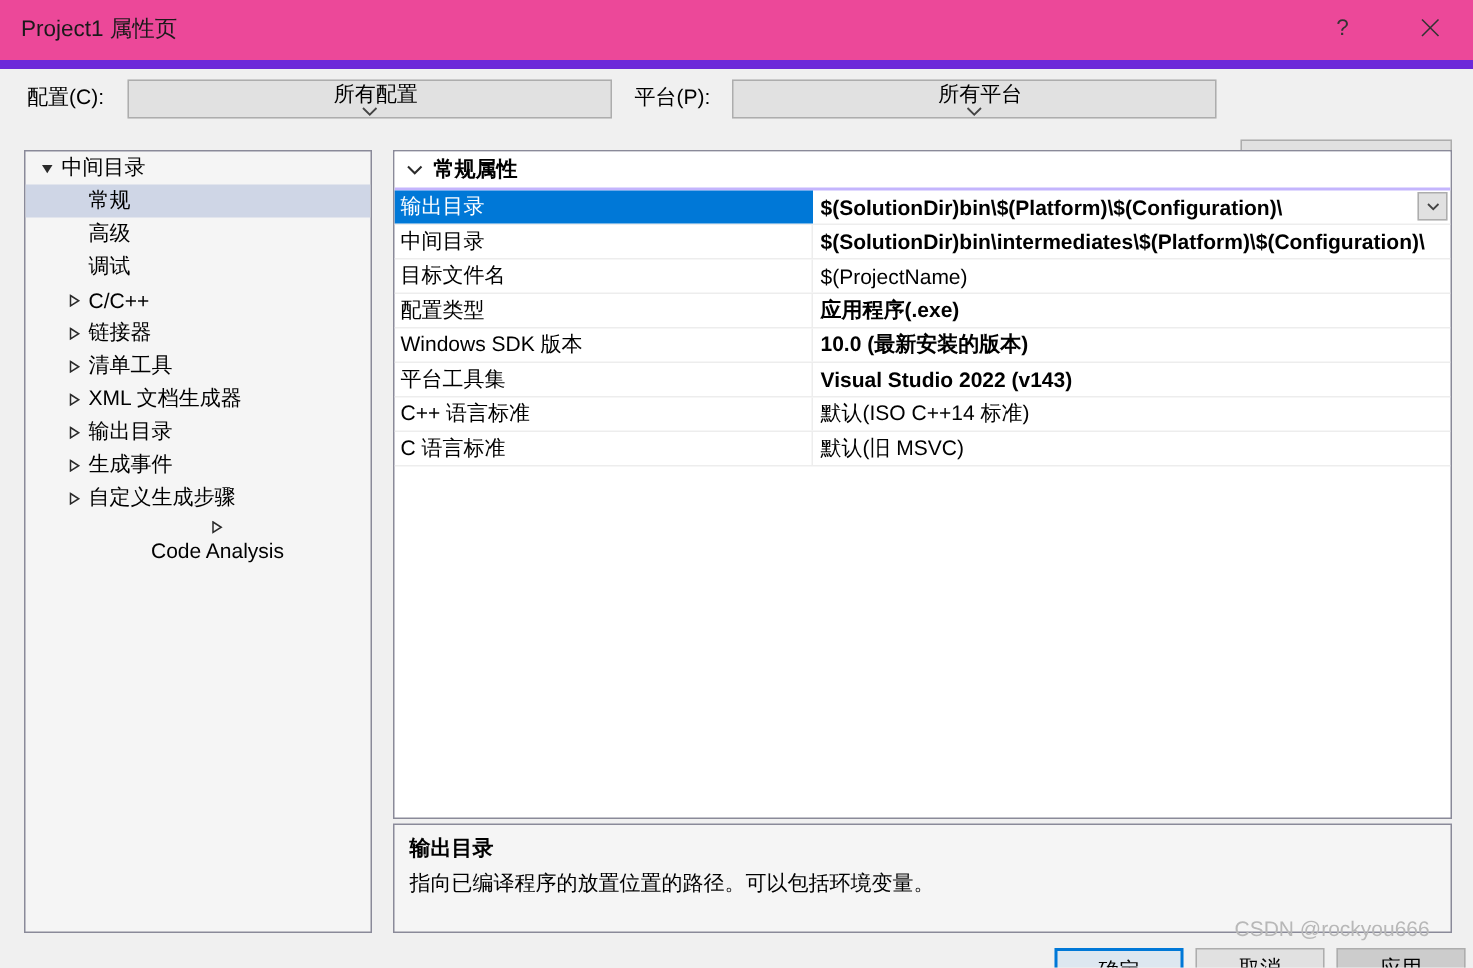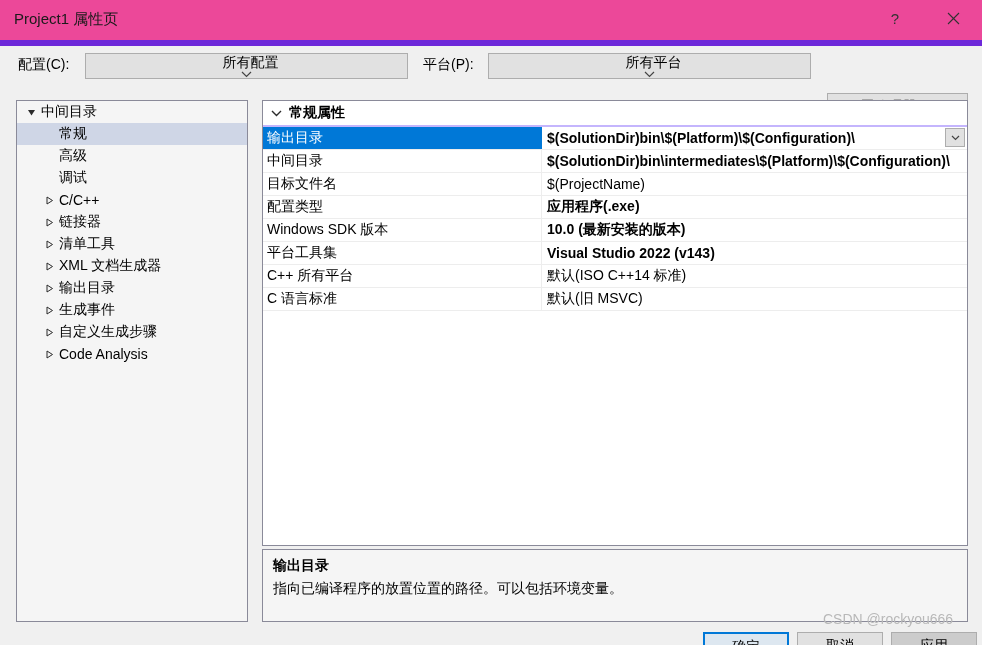--- a/index.html
+++ b/index.html
@@ -379,21 +379,21 @@
       <span class="tree-label">生成事件</span>
     </div>
     <div class="tree-row" style="padding-left: 24px;">
       <div class="tree-exp">
         <svg width="9" height="9" viewBox="0 0 9 9">
           <polygon points="2,1 7.5,4.5 2,8" fill="none" stroke="#2b2b2b" stroke-width="1"></polygon>
         </svg>
       </div>
       <span class="tree-label">自定义生成步骤</span>
     </div>
-    <div class="tree-row" style="padding-left: 24px;">
+    <div class="tree-row" style="padding-left: 24px; flex-direction: column;">
       <div class="tree-exp">
         <svg width="9" height="9" viewBox="0 0 9 9">
           <polygon points="2,1 7.5,4.5 2,8" fill="none" stroke="#2b2b2b" stroke-width="1"></polygon>
         </svg>
       </div>
       <span class="tree-label">Code Analysis</span>
     </div>
   </div>
 
 <div class="grid-panel">
@@ -429,21 +429,21 @@
       </div>
       <div class="prop-row">
         <div class="prop-name">Windows SDK 版本</div>
         <div class="prop-value val-bold">10.0 (最新安装的版本)</div>
       </div>
       <div class="prop-row">
         <div class="prop-name">平台工具集</div>
         <div class="prop-value val-bold">Visual Studio 2022 (v143)</div>
       </div>
       <div class="prop-row">
-        <div class="prop-name">C++ 所有平台</div>
+        <div class="prop-name">C++ 语言标准</div>
         <div class="prop-value">默认(ISO C++14 标准)</div>
       </div>
       <div class="prop-row">
         <div class="prop-name">C 语言标准</div>
         <div class="prop-value">默认(旧 MSVC)</div>
       </div>
     </div>
 </div>
 
 <div class="desc-panel">

